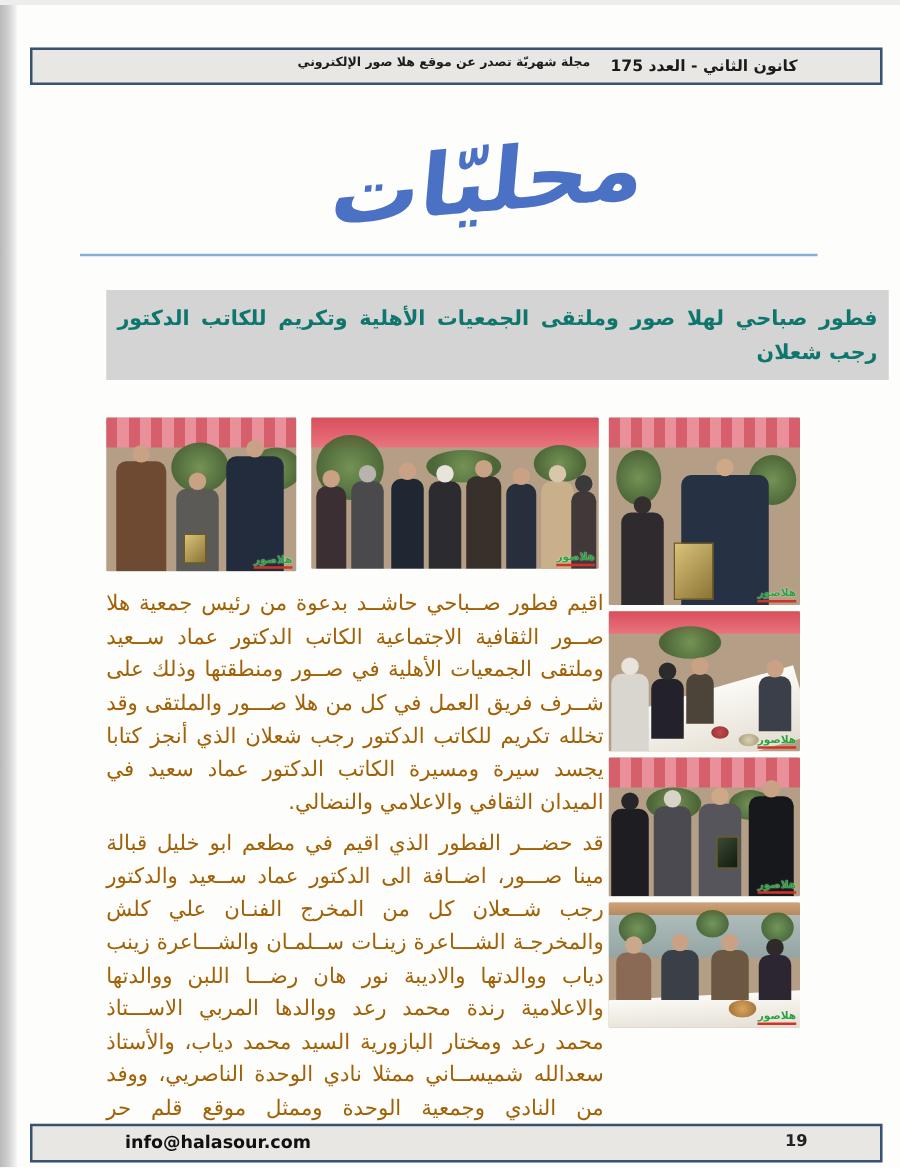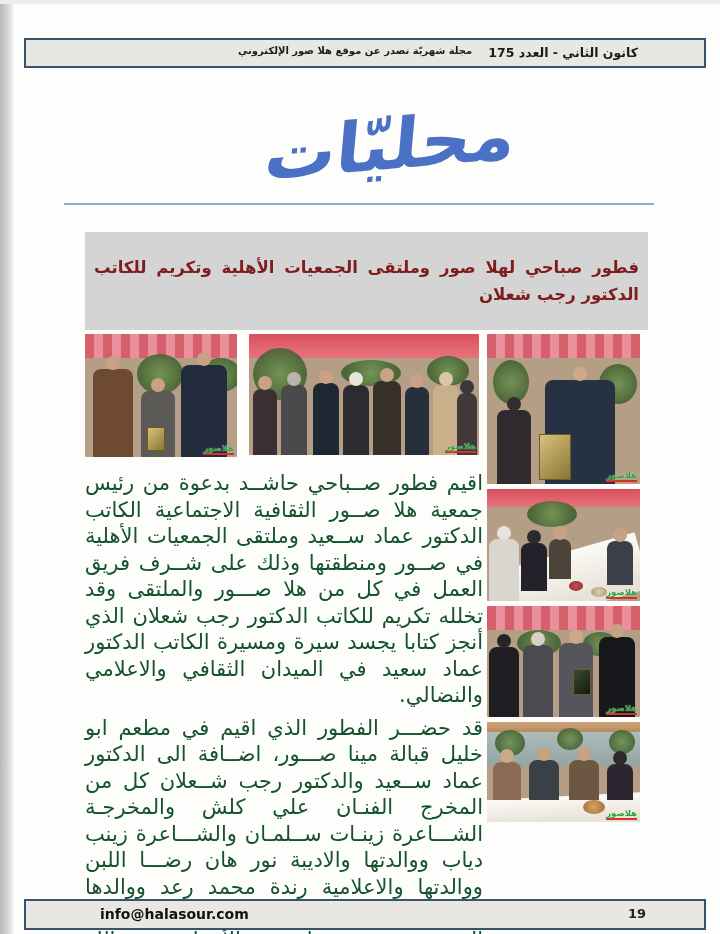--- a/index.html
+++ b/index.html
@@ -20,33 +20,33 @@
   .footer-email{position:absolute;left:74px;top:5px;font-size:14px;font-weight:bold;color:#111;text-align:right;}
   .footer-page{position:absolute;right:58px;top:5px;font-size:13px;font-weight:bold;color:#222;}
 
   
   .section-title{position:absolute;top:96px;left:250px;width:280px;height:102px;
                  text-align:center;font-size:70px;line-height:98px;font-weight:bold;
                  color:#4a71c4;transform:skewX(-10deg) rotate(-5deg);letter-spacing:2px;}
   .title-divider{position:absolute;top:203px;left:64px;width:590px;height:2px;background:#87aed7;}
 
   
-  .headline{position:absolute;top:232px;left:85px;width:563px;min-height:56px;
-            background:#d4d4d4;color:#7f1d1d;font-weight:bold;font-size:16.5px;
-            line-height:27px;padding:22px 9px;box-sizing:border-box;
+  .headline{position:absolute;top:232px;left:85px;width:626px;min-height:56px;
+            background:#d4d4d4;color:#0f766e;font-weight:bold;font-size:16.5px;
+            line-height:27px;padding:9px 9px;box-sizing:border-box;
             text-align:justify;}
 
   
   .content{position:absolute;top:334px;left:85px;width:555px;display:flex;gap:4px;}
   .left-col{width:398px;}
   .photo-row{display:flex;gap:12px;}
   .right-col{width:153px;display:flex;flex-direction:column;gap:5px;}
 
   .body-text{margin-top:13px;direction:rtl;}
-  .body-text p{margin:0 0 6px 0;font-size:21px;line-height:26.5px;color:#14532d;
+  .body-text p{margin:0 0 6px 0;font-size:17px;line-height:26.5px;color:#a16207;
                text-align:justify;}
 
   
   .photo{position:relative;overflow:hidden;background:#b49f86;border-radius:1px;}
   .p1{width:152px;height:123px;}
   .p2{width:230px;height:121px;}
   .p3{width:153px;height:150px;}
   .p4{width:153px;height:112px;}
   .p5{width:153px;height:111px;}
   .p6{width:153px;height:100px;}

